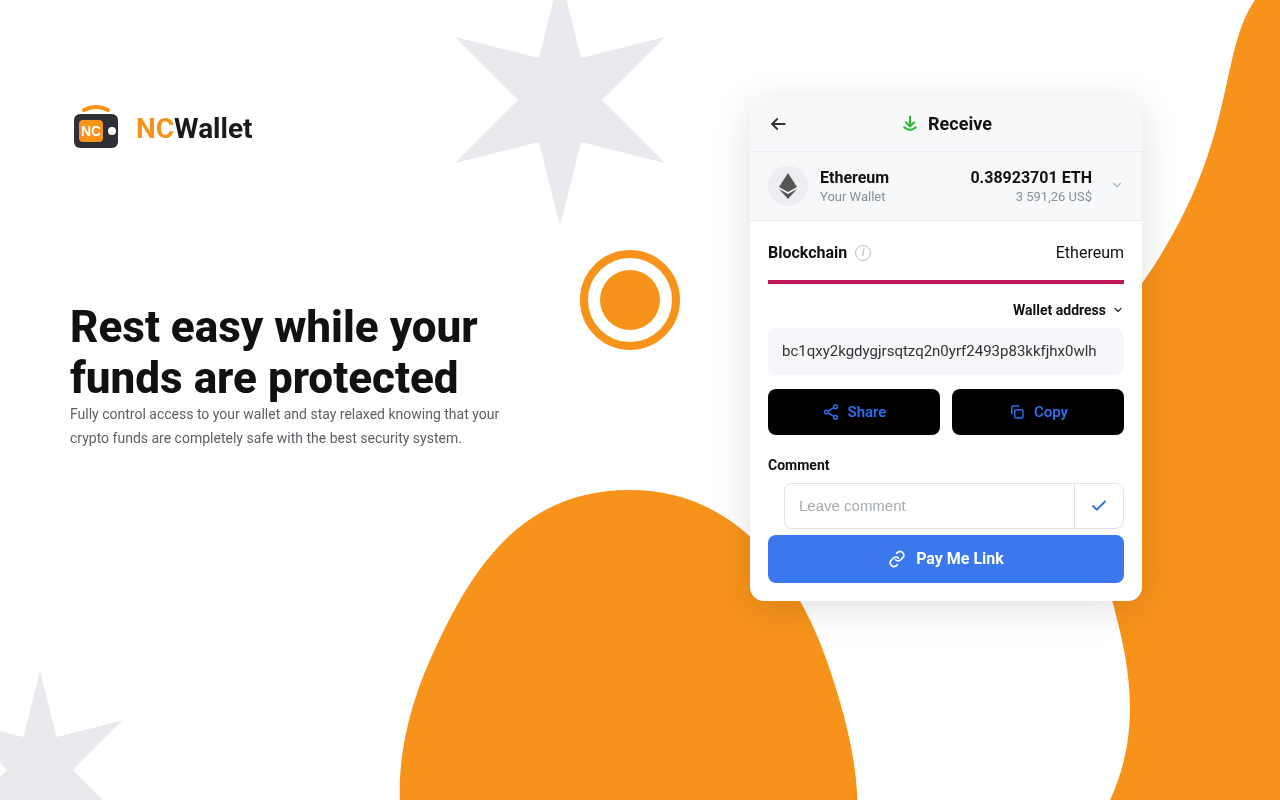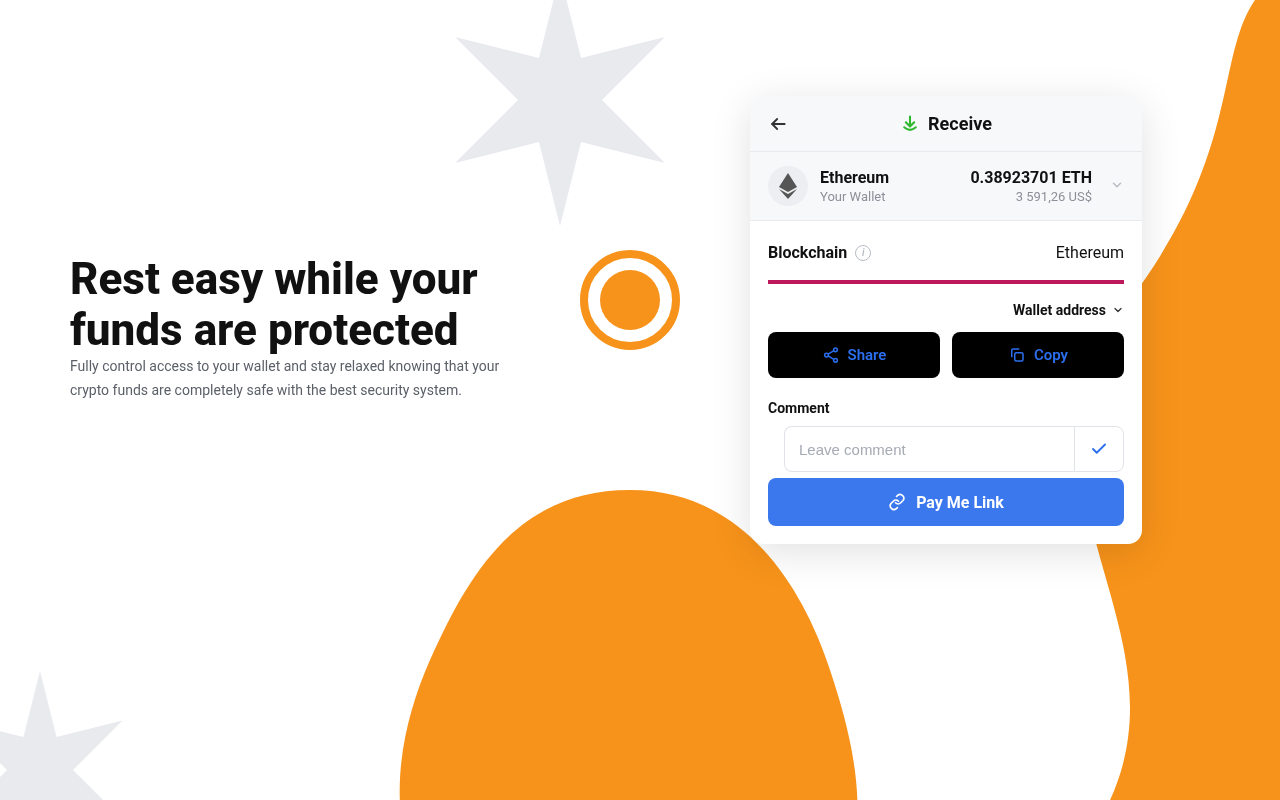--- a/index.html
+++ b/index.html
@@ -314,20 +314,34 @@
   <circle cx="50" cy="50" r="30" fill="#f7931a"></circle>
 </svg>
 <svg class="bg-blob" viewBox="0 0 620 620">
   <path d="M310 60 C420 60 480 150 510 240 C540 330 560 430 490 510 C420 590 220 590 140 510 C60 430 70 320 110 230 C150 140 200 60 310 60 Z" fill="#f7931a"></path>
 </svg>
 <svg class="bg-curve" viewBox="0 0 600 900">
   <path d="M600 0 L600 900 L200 900 C350 700 100 550 250 350 C400 150 300 50 450 0 Z" fill="#f7931a"></path>
 </svg>
 
 <div class="left-content">
+  <div class="logo-row">
+    <div class="logo-badge">
+      <svg viewBox="0 0 52 48" width="52" height="48">
+        <path d="M14 6 Q26 0 38 6" fill="none" stroke="#f7931a" stroke-width="4" stroke-linecap="round"></path>
+        <rect x="4" y="10" width="44" height="34" rx="6" fill="#2d3036"></rect>
+        <rect x="9" y="16" width="24" height="22" rx="4" fill="#f7931a"></rect>
+        <text x="21" y="32" font-size="14" font-weight="900" fill="#fff" text-anchor="middle" font-family="Arial">NC</text>
+        <circle cx="42" cy="27" r="4" fill="#fff"></circle>
+      </svg>
+    </div>
+    <div class="logo-text">
+      <span class="logo-nc">NC</span><span class="logo-wallet">Wallet</span>
+    </div>
+  </div>
   <h1 class="headline">Rest easy while your funds are protected</h1>
   <p class="subtext">Fully control access to your wallet and stay relaxed knowing that your crypto funds are completely safe with the best security system.</p>
 </div>
 
 <div class="card">
   <div class="card-header">
     <div class="back-btn">
       <svg width="20" height="20" viewBox="0 0 24 24" fill="none" stroke="#333" stroke-width="2.2" stroke-linecap="round" stroke-linejoin="round">
         <line x1="20" y1="12" x2="5" y2="12"></line>
         <polyline points="11 18 5 12 11 6"></polyline>
@@ -373,20 +387,21 @@
       <span class="blockchain-value">Ethereum</span>
     </div>
 
     <div class="address-section">
       <div class="address-label-wrap">
         <span class="address-label">Wallet address</span>
         <svg width="12" height="12" viewBox="0 0 24 24" fill="none" stroke="#333" stroke-width="2.5" stroke-linecap="round" stroke-linejoin="round">
             <polyline points="6 9 12 15 18 9"></polyline>
           </svg>
       </div>
+      <div class="address-box">bc1qxy2kgdygjrsqtzq2n0yrf2493p83kkfjhx0wlh</div>
     </div>
 
     <div class="actions-row">
       <div class="action-btn">
         <svg width="18" height="18" viewBox="0 0 24 24" fill="none" stroke="#2b6fef" stroke-width="2">
           <circle cx="18" cy="5" r="2.5"></circle>
           <circle cx="6" cy="12" r="2.5"></circle>
           <circle cx="18" cy="19" r="2.5"></circle>
           <line x1="8.2" y1="10.8" x2="15.8" y2="6.2"></line>
           <line x1="8.2" y1="13.2" x2="15.8" y2="17.8"></line>

